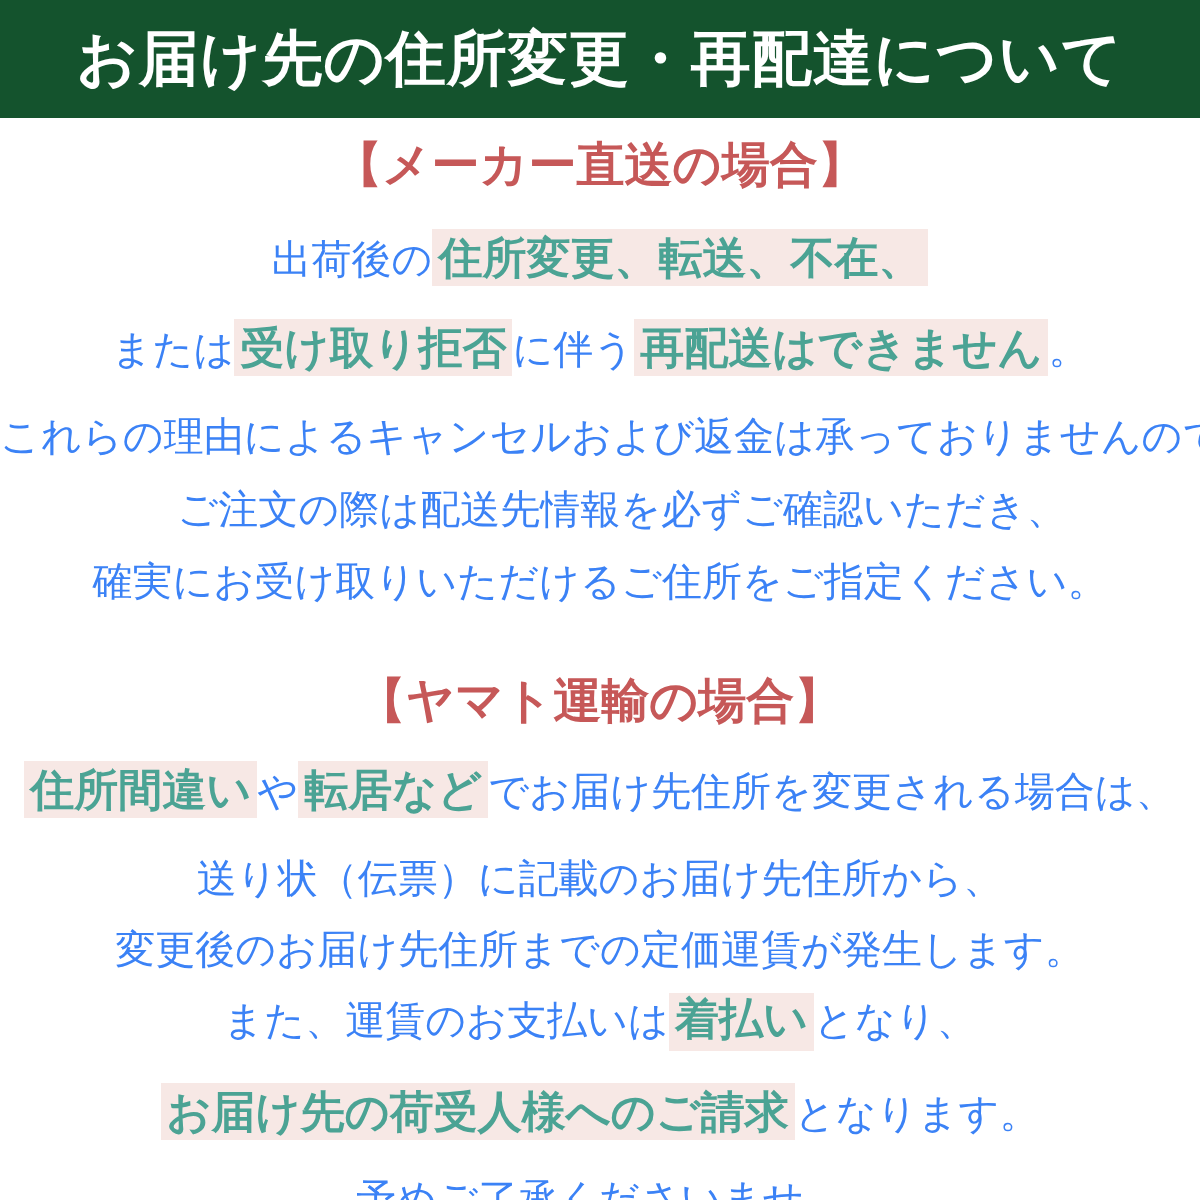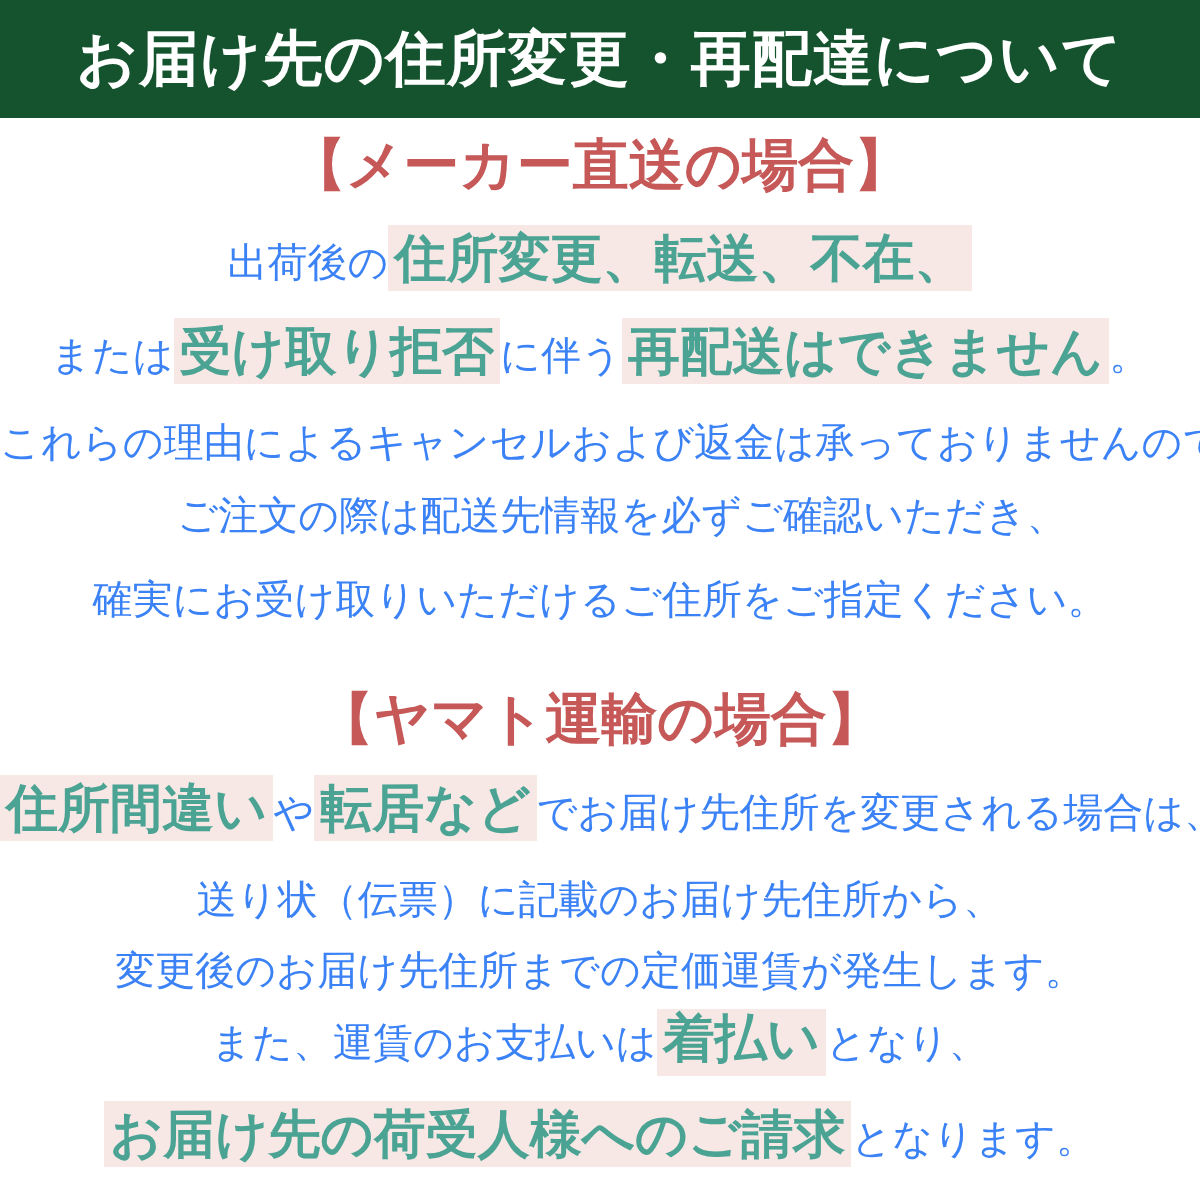--- a/index.html
+++ b/index.html
@@ -29,49 +29,49 @@
     font-weight: bold;
     letter-spacing: 1px;
     white-space: nowrap;
   }
   .content {
     width: 1200px;
     text-align: center;
   }
   .section-heading {
     color: #C65858;
-    font-size: 56px;
+    font-size: 48px;
     font-weight: bold;
     line-height: 62px;
     white-space: nowrap;
   }
   .heading-1 { margin-top: 16px; }
   .heading-2 { margin-top: 56px; }
   .text-line {
     white-space: nowrap;
     color: #7B8494;
   }
   .seg-plain {
     color: #3b82f6;
     font-size: 40px;
     font-weight: normal;
   }
   .seg-hl {
     color: #4BA394;
     background: #F7E8E5;
-    font-size: 52px;
+    font-size: 44px;
     font-weight: bold;
     padding: 4px 6px;
   }
   
   .line-a { margin-top: 30px; line-height: 64px; }
   .line-b { margin-top: 16px; line-height: 64px; }
   .line-c { margin-top: 22px; line-height: 48px; }
   .line-d { margin-top: 16px; line-height: 48px; margin-left: 44px; }
-  .line-e { margin-top: 27px; line-height: 48px; }
+  .line-e { margin-top: 15px; line-height: 48px; }
   .line-f { margin-top: 26px; line-height: 64px; }
   .line-g { margin-top: 22px; line-height: 48px; }
   .line-h { margin-top: 14px; line-height: 48px; }
   .line-i { margin-top: 8px; line-height: 64px; font-family: Liberation Mono, monospace; }
   .line-j { margin-top: 18px; line-height: 64px; }
   .line-k { margin-top: 20px; line-height: 48px; }
 </style>
 </head>
 <body>
 

